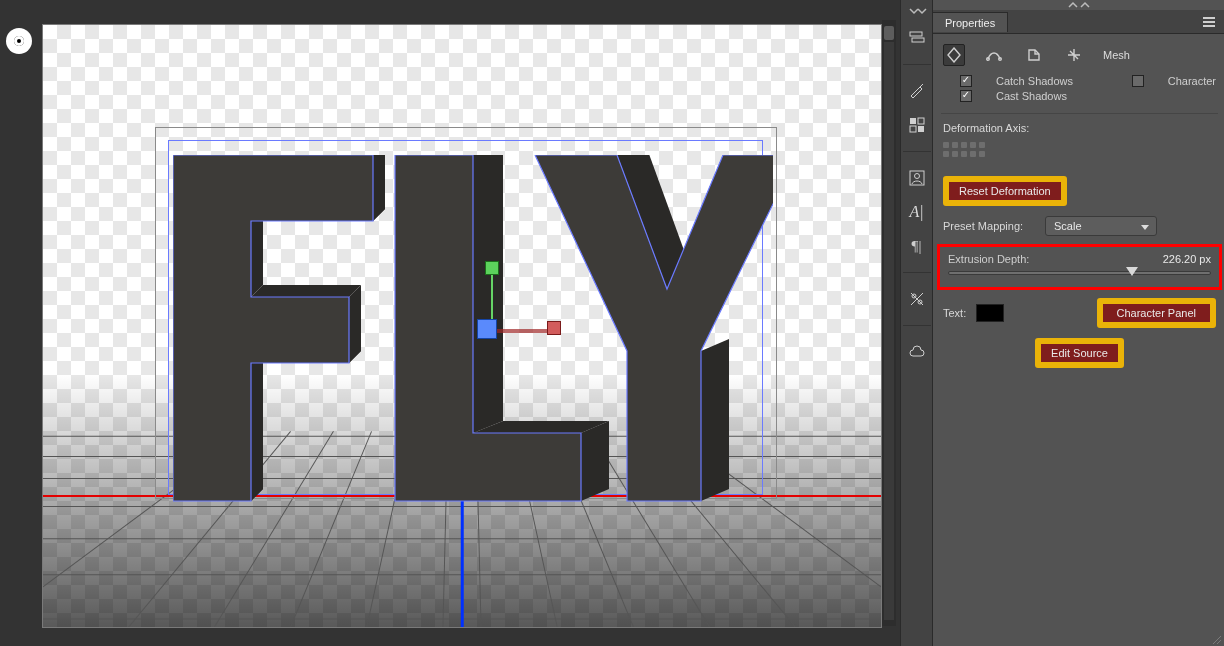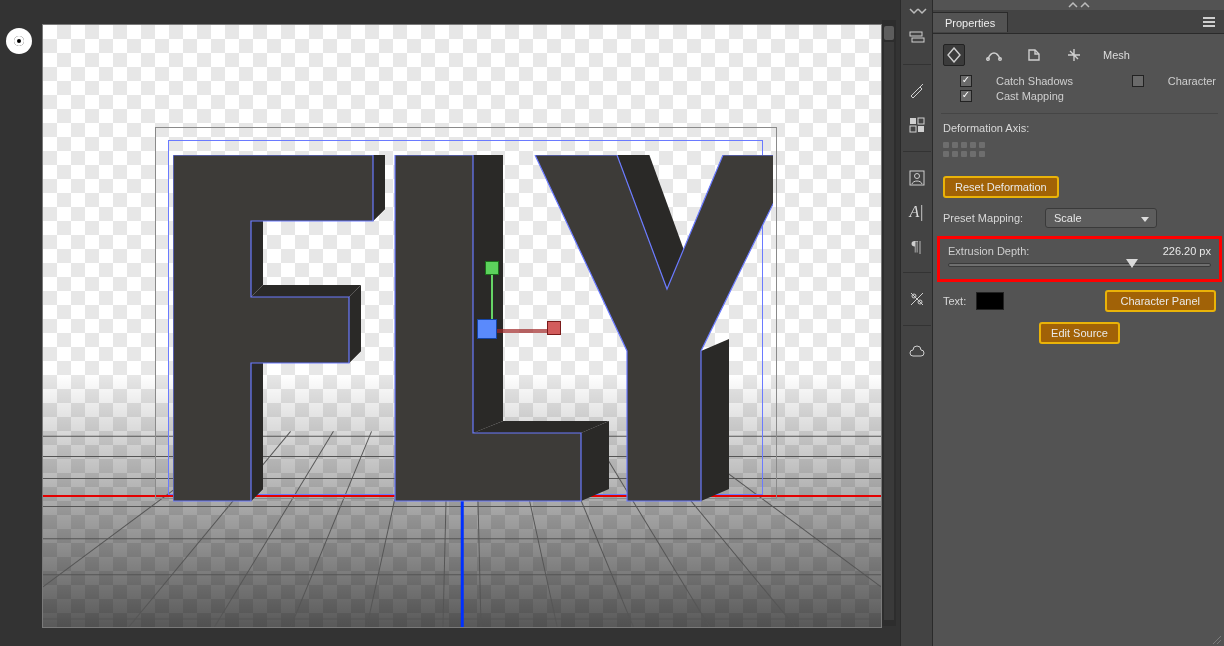--- a/index.html
+++ b/index.html
@@ -93,21 +93,21 @@
   .lbl{ font-size:11px; color:#d8d8d8; width:88px; }
   .thumb-preview{
     width:52px; height:42px; background:#fff; border:1px solid #222; display:flex; align-items:flex-end; justify-content:center; font-weight:800; color:#16c2c7; font-size:18px; letter-spacing:-1px;
   }
   .deform-grid{
      width:48px; height:26px;
      display:grid; grid-template-columns:repeat(5,6px); grid-template-rows:repeat(2,6px); gap:3px;
   }
   .deform-grid span{ background:#6e6e6e; border-radius:1px;}
   .btn{
-     background:#a16207; border:2px solid #eab308; color:#e9e9e9; font-size:11px;
+     background:#7f1d1d; border:6px solid #eab308; color:#e9e9e9; font-size:11px;
      padding:3px 10px; border-radius:3px; cursor:pointer; white-space:nowrap;
   }
   .btn.wide{ padding:3px 14px;}
   .select{
      background:#5d5d5d; border:1px solid #3a3a3a; color:#e9e9e9; font-size:11px;
      height:20px; padding:2px 22px 2px 8px; border-radius:3px; cursor:pointer;
      position:relative; min-width:112px; display:flex; align-items:center;
   }
   .select::after{
      content:""; position:absolute; right:7px; top:8px; width:0;height:0;
@@ -346,21 +346,21 @@
          </div>
 
          <div class="two-cols">
            <div>
              <div class="chk-row">
                <div class="chk checked"></div>
                <span>Catch Shadows</span>
              </div>
              <div class="chk-row">
                <div class="chk checked"></div>
-               <span>Cast Mapping</span>
+               <span>Cast Shadows</span>
              </div>
            </div>
            <div>
              <div class="chk-row">
                <div class="chk"></div>
                <span>Character</span>
              </div>
            </div>
          </div>
 

